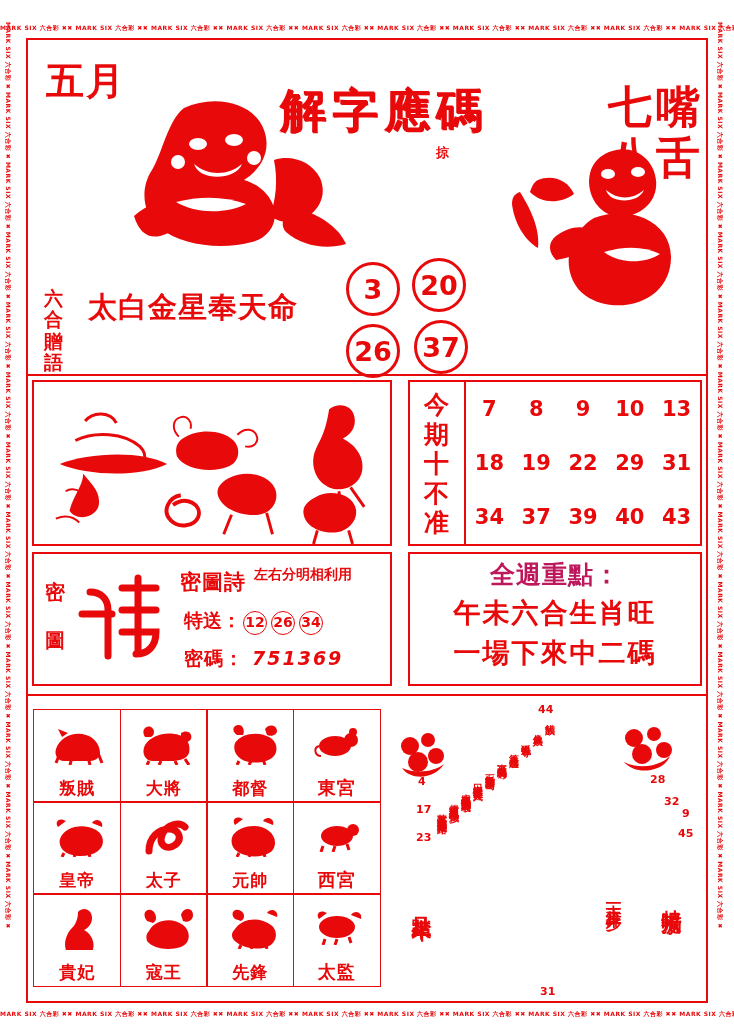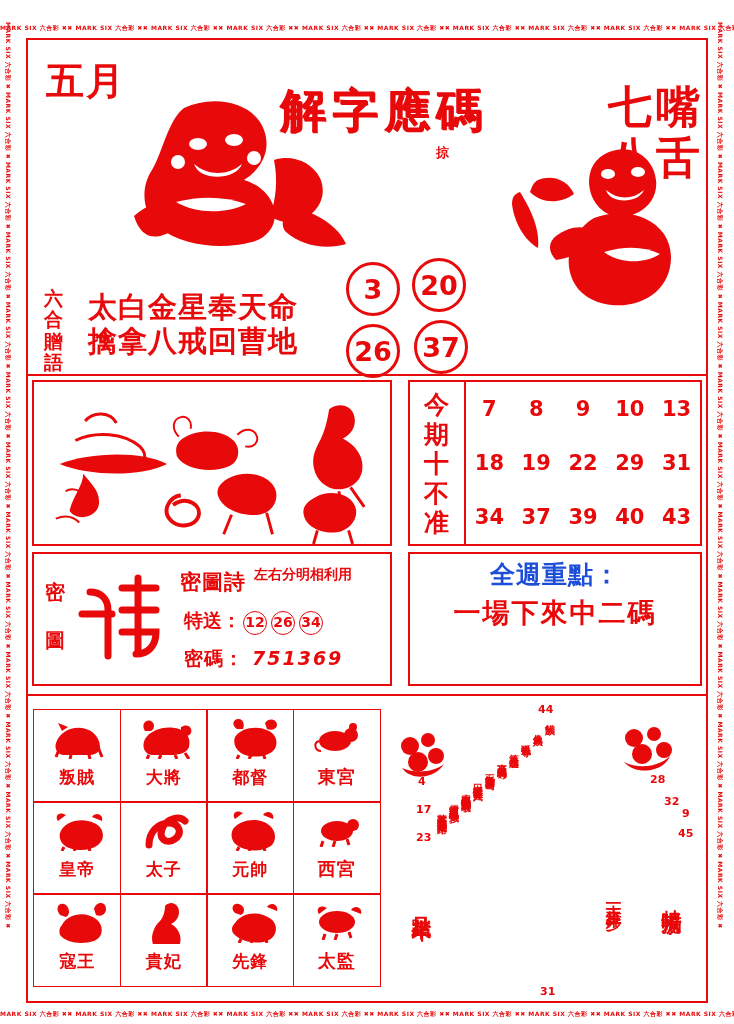--- a/index.html
+++ b/index.html
@@ -147,38 +147,38 @@
     position:absolute;left:150px;top:92px;font-size:19px;font-weight:bold;
     letter-spacing:1px;
   }
   .mibox .code .v{letter-spacing:2px;margin-left:8px;font-style:italic;}
   .promo{
     position:absolute;left:380px;top:2px;width:294px;height:134px;
     border:2px solid #e8090b;box-sizing:border-box;text-align:center;
   }
   .promo .ptitle{
     margin-top:4px;font-size:25px;font-weight:bold;letter-spacing:1px;
-    color:#1d4ed8;
+    color:#be185d;
   }
   .promo .pline{
     font-size:27px;font-weight:bold;letter-spacing:2px;margin-top:4px;
   }
   
   .bottom{
     position:absolute;left:28px;top:694px;width:678px;height:306px;
     border-top:2px solid #e8090b;box-sizing:border-box;
   }
   .chargrid{
     position:absolute;left:6px;top:14px;width:346px;height:276px;
     display:grid;grid-template-columns:repeat(4,1fr);grid-template-rows:repeat(3,1fr);
   }
   .cell{
     border:1.5px solid #e8090b;margin:-0.75px;position:relative;
     display:flex;flex-direction:column;align-items:center;justify-content:flex-end;
-    padding-bottom:13px;box-sizing:border-box;
+    padding-bottom:2px;box-sizing:border-box;
   }
   .cell .glyph{
     flex:1;width:100%;display:flex;align-items:center;justify-content:center;
   }
   .cell .nm{font-size:17px;font-weight:bold;letter-spacing:1px;}
   .cell.plain .nm{font-size:18px;}
   .poemart{
     position:absolute;left:364px;top:8px;width:308px;height:292px;
     font-size:10px;line-height:1.15;
   }
@@ -217,21 +217,20 @@
     <div class="bigtitle">解字應碼</div>
     <div class="rtitle">
       <div>七嘴</div>
       <div>八舌</div>
     </div>
 
     <div class="sideword">六<br>合<br>贈<br>語</div>
 
     <div class="phrase">
       <div>太白金星奉天命</div>
-      <div>擒拿八戒回曹地</div>
     </div>
 
     <div style="position:absolute;left:408px;top:104px;font-size:13px;font-weight:bold;">掠</div>
 
     <svg class="figL" viewBox="0 0 230 180">
       <g fill="#e8090b">
         <path d="M60 10c30-14 70-6 80 22 8 22-4 40-20 50 14 4 26 14 30 28 4 16-6 30-22 34-30 8-70 4-92-14-18-14-20-40-8-58C38 56 44 22 60 10z"></path>
         <path d="M150 62c18-6 38 2 46 18 8 18-2 36-20 42-10 4-22 2-30-4 6-16 8-36 4-56z"></path>
         <path d="M10 118c18-16 44-22 66-14-6 14-18 26-34 32-14 6-26 2-32-18z"></path>
         <path d="M170 110c22 4 44 18 52 36-20 6-44 2-60-12-6-6-4-18 8-24z"></path>
@@ -346,20 +345,21 @@
         <span>特送：</span><span class="n">12</span><span class="n">26</span><span class="n">34</span>
       </div>
 
       <div class="code">
         <span>密碼：</span><span class="v">751369</span>
       </div>
     </div>
 
     <div class="promo">
       <div class="ptitle">全週重點：</div>
+      <div class="pline">午未六合生肖旺</div>
       <div class="pline">一場下來中二碼</div>
     </div>
   </div>
 
   <div class="bottom">
 
     <div class="chargrid">
 
       <div class="cell">
         <div class="glyph">
@@ -453,39 +453,39 @@
                 <circle cx="40" cy="12" r="6"></circle>
                 <path d="M10 28l-2 6M22 28l-2 6M34 26l2 6" stroke="#e8090b" stroke-width="3"></path>
               </g>
             </svg>
         </div>
         <div class="nm">西宮</div>
       </div>
 
       <div class="cell">
         <div class="glyph">
+          <svg width="50" height="44" viewBox="0 0 50 44">
+              <g fill="#e8090b">
+                <path d="M26 6c6-6 14-2 14 6 0 6-4 10-8 12 8 4 12 14 8 22-4 8-18 10-24 2-6-8-2-20 4-26 4-4 6-10 6-16z"></path>
+                <path d="M24 40l-4 4M34 40l4 4" stroke="#e8090b" stroke-width="3"></path>
+              </g>
+            </svg>
+        </div>
+        <div class="nm">貴妃</div>
+      </div>
+      <div class="cell">
+        <div class="glyph">
           <svg width="58" height="42" viewBox="0 0 58 42">
               <g fill="#e8090b">
                 <path d="M14 24c6-12 24-14 34-6 8 6 8 18-2 22-12 4-28 2-34-6-1-4-1-7 2-10z"></path>
                 <path d="M12 14c-6-8 0-14 6-10 4 4 4 10 0 12M46 8c2-8 12-8 12 0 0 6-6 8-10 6"></path>
               </g>
             </svg>
         </div>
         <div class="nm">寇王</div>
-      </div>
-      <div class="cell">
-        <div class="glyph">
-          <svg width="50" height="44" viewBox="0 0 50 44">
-              <g fill="#e8090b">
-                <path d="M26 6c6-6 14-2 14 6 0 6-4 10-8 12 8 4 12 14 8 22-4 8-18 10-24 2-6-8-2-20 4-26 4-4 6-10 6-16z"></path>
-                <path d="M24 40l-4 4M34 40l4 4" stroke="#e8090b" stroke-width="3"></path>
-              </g>
-            </svg>
-        </div>
-        <div class="nm">貴妃</div>
       </div>
       <div class="cell">
         <div class="glyph">
           <svg width="58" height="42" viewBox="0 0 58 42">
               <g fill="#e8090b">
                 <path d="M14 22c8-12 26-12 36-4 8 6 6 18-4 22-12 4-28 0-34-8-2-4-1-7 2-10z"></path>
                 <path d="M14 12c-6-6 0-12 6-8 4 2 4 8 0 10M46 6c4-6 12-2 10 4"></path>
                 <path d="M20 38l-2 4M32 38l-2 4M44 36l2 6" stroke="#e8090b" stroke-width="3"></path>
               </g>
             </svg>

